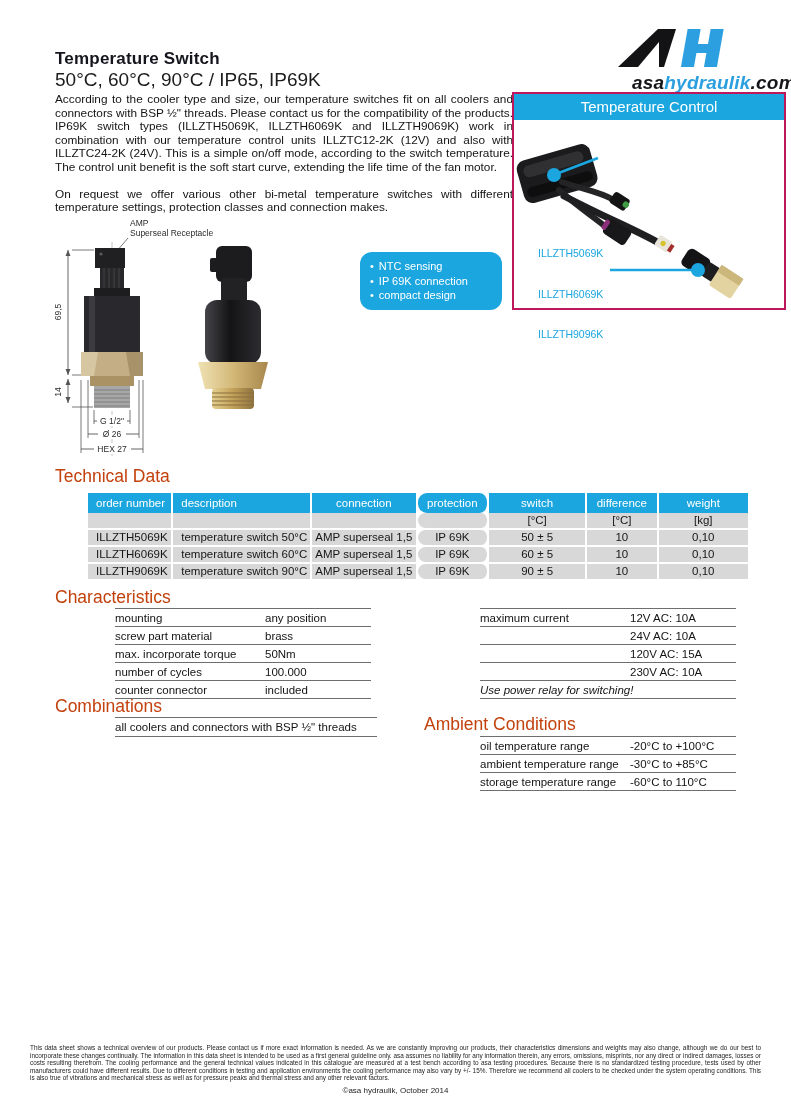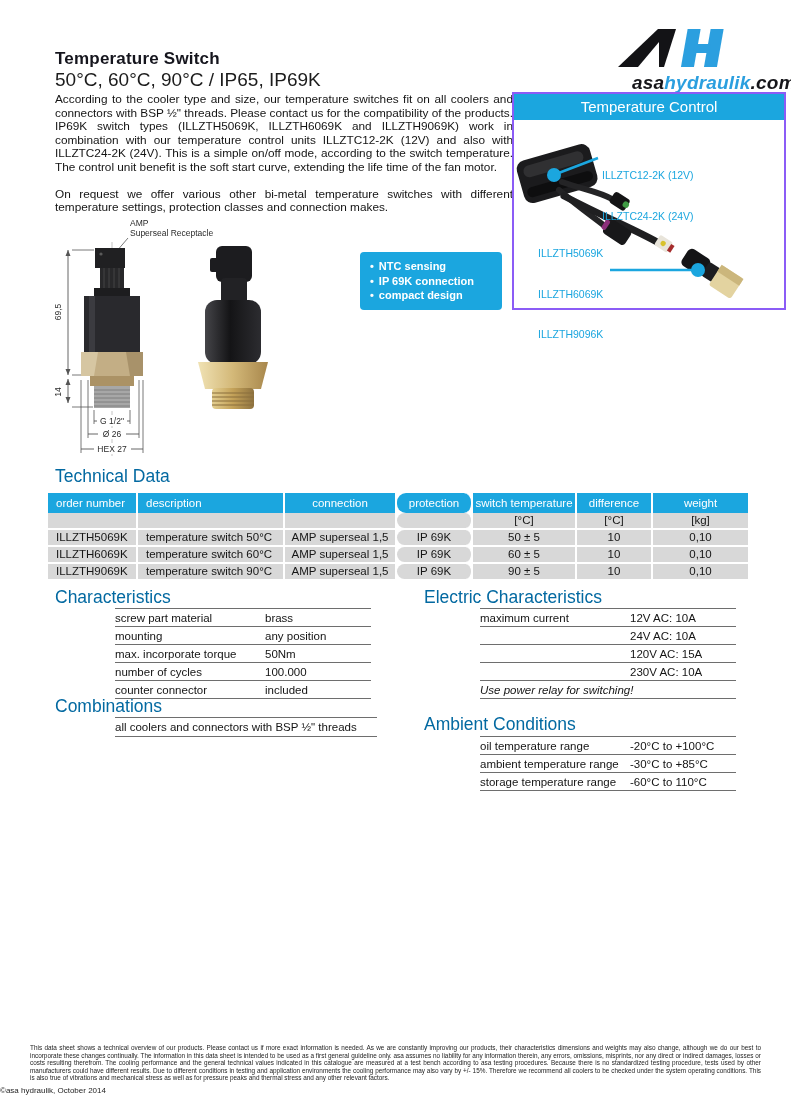--- a/index.html
+++ b/index.html
@@ -13,42 +13,42 @@
   .logo{left:596px;top:27px;width:170px;}
   .logo svg{display:block;margin-left:22px;}
   .logo-text{font-size:19px;font-weight:700;font-style:italic;color:#16161a;letter-spacing:.2px;margin-top:1px;margin-left:36px;}
   .logo-text .blue{color:#2b9fdf;}
 
   
   .intro{left:55px;top:93px;width:458px;font-size:11.8px;line-height:13.6px;text-align:justify;color:#141414;}
   .intro .p2{margin-top:13px;}
 
   
-  .tc-box{left:512px;top:92px;width:274px;height:218px;border:2px solid #8b5cf6;box-sizing:border-box;background:#fff;}
+  .tc-box{left:512px;top:92px;width:274px;height:218px;border:2px solid #be185d;box-sizing:border-box;background:#fff;}
   .tc-head{height:26px;line-height:25px;background:#1ba6df;color:#fff;text-align:center;font-size:15px;}
   .tc-photo{position:absolute;left:0;top:26px;width:270px;height:188px;}
   .tc-lab{position:absolute;color:#1ba6df;font-size:10.5px;line-height:13.5px;white-space:pre;}
   .tc-lab-top{left:88px;top:48px;}
   .tc-lab-left{left:24px;top:126px;}
 
   
-  .features{left:360px;top:252px;width:142px;box-sizing:border-box;background:#1ba6df;border-radius:4px;
-            color:#fff;font-weight:700;font-size:11px;line-height:14.5px;padding:7px 6px 7px 10px;}
+  .features{left:360px;top:252px;width:142px;box-sizing:border-box;background:#1ba6df;border-radius:12px;
+            color:#fff;font-weight:400;font-size:11px;line-height:14.5px;padding:7px 6px 7px 10px;}
   .features .li{white-space:nowrap;}
   .features .dot{margin-right:5px;}
 
   
   .drawing{left:48px;top:212px;width:320px;height:250px;}
 
   
-  .sec-h{font-size:17.5px;color:#0369a1;}
+  .sec-h{font-size:17.5px;color:#c2410c;}
 
   
   .td-table{left:48px;top:493px;width:700px;font-size:11.5px;}
-  .td-row{display:flex;}
+  .td-row{display:flex;margin-left:40px;}
   .td-cell{box-sizing:border-box;border-right:2px solid #fff;overflow:hidden;}
   .td-cell:last-child{border-right:none;}
   .c0{width:90px;} .c1{width:147px;} .c2{width:112px;} .c3{width:76px;border-radius:9px;}
   .c4{width:104px;} .c5{width:76px;} .c6{width:95px;}
   .td-header .td-cell{background:#1ba6df;color:#fff;height:20px;line-height:20px;}
   .td-body .td-cell{background:#d8d8d8;color:#161616;height:15px;line-height:15px;}
   .td-body .td-row{border-bottom:2px solid #fff;}
   .al{text-align:left;padding-left:8px;} .ac{text-align:center;}
 
   
@@ -56,21 +56,21 @@
   .spec-row{display:flex;align-items:center;height:17px;border-top:1px solid #6e6e6e;}
   .spec-row:last-child{border-bottom:1px solid #6e6e6e;}
   .spec-l{width:150px;}
   .spec-v{flex:1;}
   .spec-note{font-style:italic;}
   .single-row{position:absolute;font-size:11.5px;color:#141414;height:18px;line-height:18px;
               border-top:1px solid #6e6e6e;border-bottom:1px solid #6e6e6e;}
 
   
   .footer{left:30px;top:1044px;width:731px;font-size:6.4px;line-height:7.6px;text-align:justify;color:#1d1d1d;}
-  .copyright{left:0;top:1086px;width:791px;font-size:8px;color:#1d1d1d;}
+  .copyright{left:0;top:1086px;width:791px;text-align:center;font-size:8px;color:#1d1d1d;}
 </style>
 </head>
 <body>
 
 <div class="page">
 
   <div class="abs title">Temperature Switch</div>
   <div class="abs subtitle">50°C, 60°C, 90°C / IP65, IP69K</div>
 
   <div class="abs logo">
@@ -126,24 +126,20 @@
         <rect x="190" y="140" width="14" height="16" rx="3" fill="#1d1d20"></rect>
         <rect x="202" y="136" width="26" height="24" rx="3" fill="#e3d3a0"></rect>
         <rect x="202" y="136" width="26" height="8" fill="#cbb67c"></rect>
       </g>
       <circle cx="184" cy="150" r="7" fill="#1ba6df"></circle>
 
       <path d="M42,54 L84,38" stroke="#1ba6df" stroke-width="2.5" fill="none"></path>
       <circle cx="40" cy="55" r="7" fill="#1ba6df"></circle>
       <path d="M96,150 L178,150" stroke="#1ba6df" stroke-width="2.5" fill="none"></path>
     </svg>
-    <div class="tc-lab tc-lab-top">
-      <div>ILLZTC12-2K (12V)</div>
-      <div>ILLZTC24-2K (24V)</div>
-    </div>
     <div class="tc-lab tc-lab-left">
       <div>ILLZTH5069K</div>
       <div>ILLZTH6069K</div>
       <div>ILLZTH9096K</div>
     </div>
   </div>
 
   <div class="abs features">
     <div class="li"><span class="dot">•</span><span>NTC sensing</span></div>
     <div class="li"><span class="dot">•</span><span>IP 69K connection</span></div>
@@ -270,45 +266,44 @@
         <div class="td-cell c4 ac">90 ± 5</div>
         <div class="td-cell c5 ac">10</div>
         <div class="td-cell c6 ac">0,10</div>
       </div>
     </div>
   </div>
 
   <div class="abs sec-h" style="left:55px;top:587px;">Characteristics</div>
   <div class="spec" style="left:115px;top:608px;">
     <div class="spec-row">
+        <div class="spec-l">mounting</div>
+        <div class="spec-v">any position</div>
+      </div>
+    <div class="spec-row">
         <div class="spec-l">screw part material</div>
         <div class="spec-v">brass</div>
       </div>
     <div class="spec-row">
-        <div class="spec-l">mounting</div>
-        <div class="spec-v">any position</div>
-      </div>
-    <div class="spec-row">
         <div class="spec-l">max. incorporate torque</div>
         <div class="spec-v">50Nm</div>
       </div>
     <div class="spec-row">
         <div class="spec-l">number of cycles</div>
         <div class="spec-v">100.000</div>
       </div>
     <div class="spec-row">
         <div class="spec-l">counter connector</div>
         <div class="spec-v">included</div>
       </div>
   </div>
 
   <div class="abs sec-h" style="left:55px;top:696px;text-align:right;">Combinations</div>
   <div class="single-row" style="left:115px;top:717px;width:262px;">all coolers and connectors with BSP ½" threads</div>
 
-  <div class="abs sec-h" style="left:424px;top:587px;">Electric Characteristics</div>
   <div class="spec" style="left:480px;top:608px;">
     <div class="spec-row">
         <div class="spec-l">maximum current</div>
         <div class="spec-v">12V AC: 10A</div>
       </div>
     <div class="spec-row">
         <div class="spec-l"></div>
         <div class="spec-v">24V AC: 10A</div>
       </div>
     <div class="spec-row">

